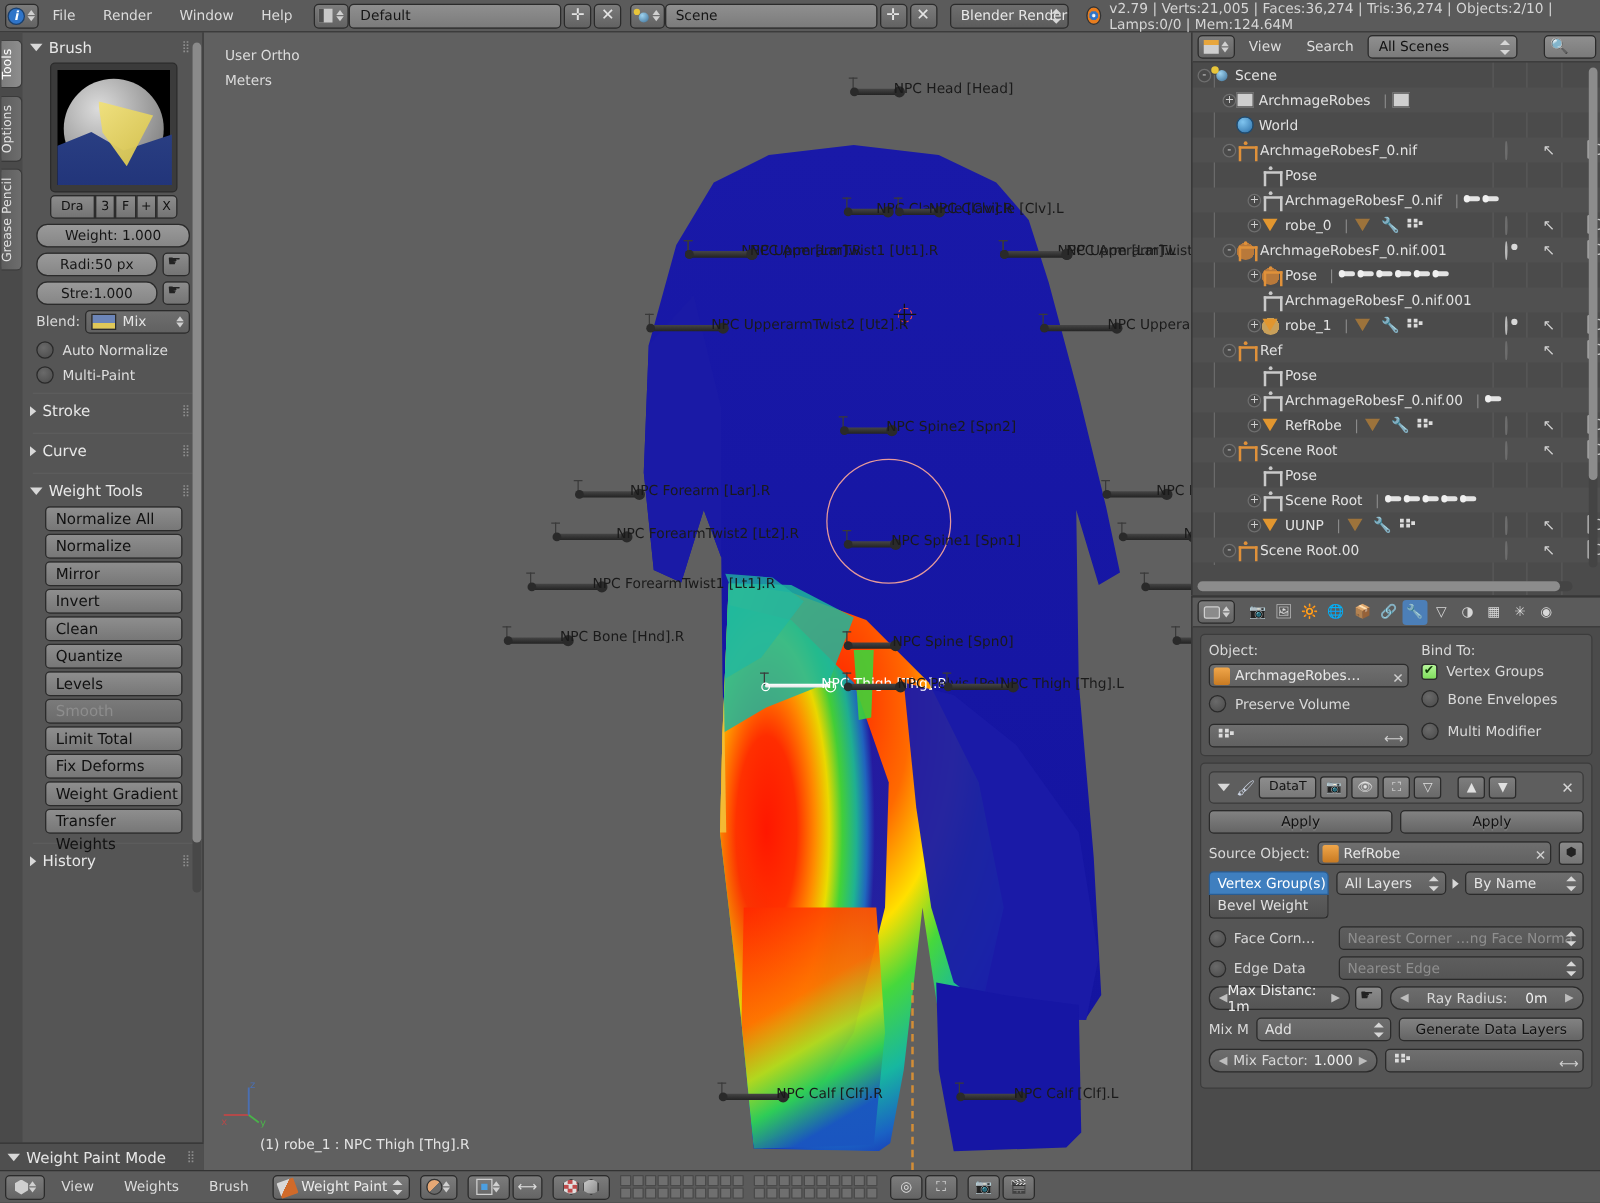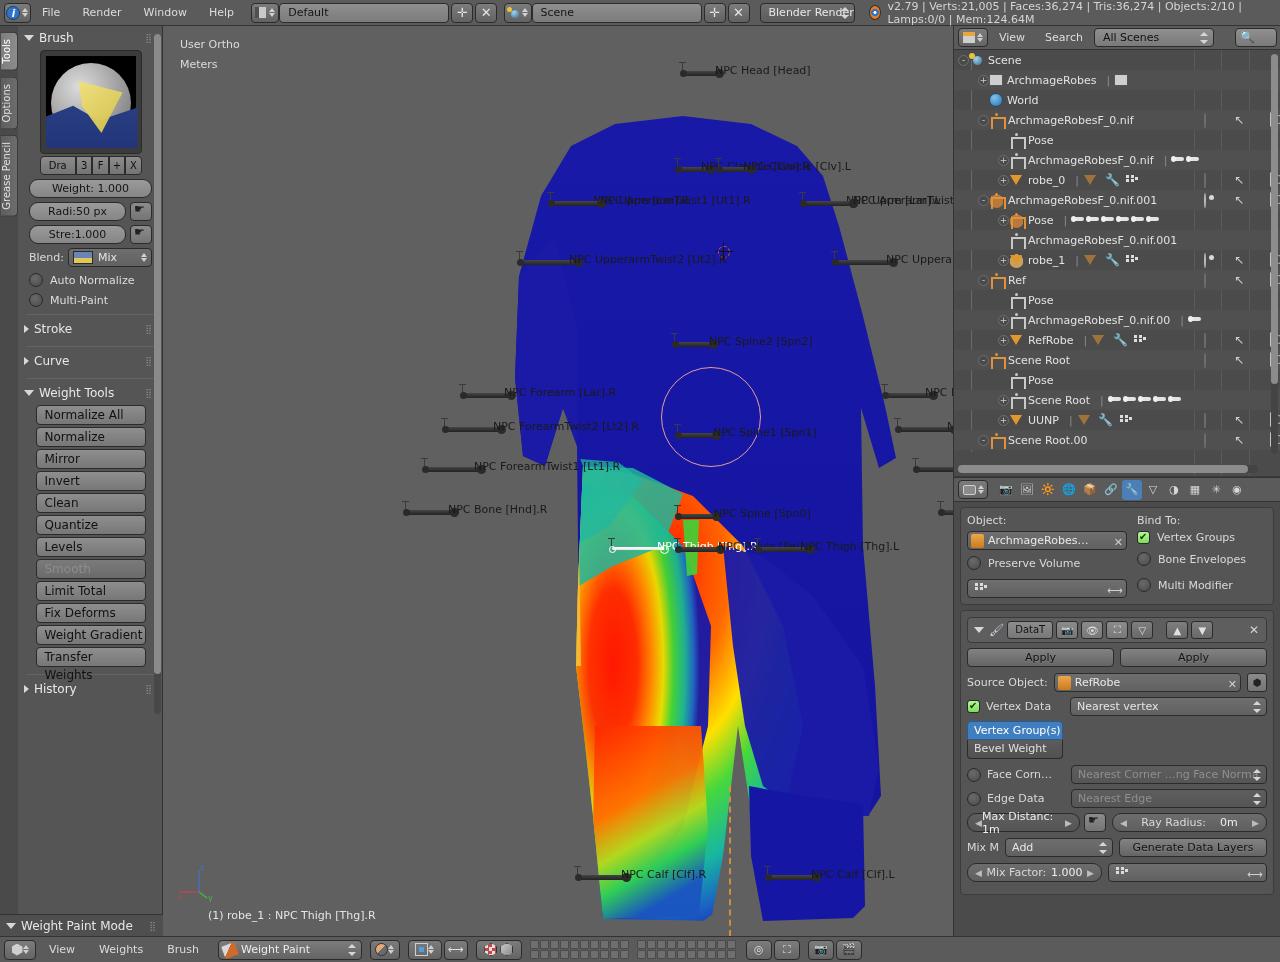--- a/index.html
+++ b/index.html
@@ -307,21 +307,21 @@
   .numfield .ar{color:#bdbdbd;font-size:9px;}
 
   
   .vpheader{
     position:absolute;left:0;bottom:0;width:1280px;height:26px;background:#5b5b5b;
     border-top:1px solid #333;display:flex;align-items:center;gap:2px;padding-left:4px;
   }
   .hicon{height:20px;background:linear-gradient(to bottom,#7c7c7c,#646464);
     border:1px solid #2b2b2b;border-radius:4px;display:flex;align-items:center;justify-content:center;
     color:#e0e0e0;font-size:11px;padding:0 4px;}
-  .modesel{width:144px;height:20px;background:linear-gradient(to bottom,#7c7c7c,#646464);
+  .modesel{width:110px;height:20px;background:linear-gradient(to bottom,#7c7c7c,#646464);
     border:1px solid #2b2b2b;border-radius:4px;color:#ececec;font-size:11px;line-height:18px;
     padding-left:22px;position:relative;margin-left:6px;}
   .brushglyph{position:absolute;left:4px;top:3px;width:14px;height:13px;
     background:linear-gradient(135deg,#d8d8d8 40%,#d06a2a 41%);transform:rotate(-20deg);border-radius:1px;}
   .layergrid{display:flex;gap:1px;margin-left:6px;}
   .layergrid .g{display:grid;grid-template-columns:repeat(5,9px);grid-template-rows:repeat(2,9px);gap:1px;}
   .layergrid .g i{background:#6f6f6f;border:1px solid #4a4a4a;border-radius:1px;display:block;}
 </style>
 </head>
 <body>
@@ -1071,30 +1071,30 @@
         <span class="lbl">Source Object:</span>
         <div class="objfield">
           <span class="cubeic"></span>
           <span>RefRobe</span>
           <span class="xbtn">✕</span>
         </div>
         <span style="width:20px;height:19px;border:1px solid #2b2b2b;border-radius:3px;
           background:linear-gradient(to bottom,#8a8a8a,#757575);font-size:10px;text-align:center;line-height:17px;color:#222">⬢</span>
       </div>
 
-      <div class="pfield">
-        <span class="checkbox on"></span>
-        <span class="lbl" style="width:78px">Vertex Data</span>
-        <div class="field spin" style="flex:1">Nearest vertex</div>
-      </div>
 
       <div class="vgcol">
         <div class="vgstack">
           <div class="sel-blue">Vertex Group(s)</div>
           <div>Bevel Weight</div>
+        </div>
+        <div style="flex:1;display:flex;align-items:flex-start;gap:5px;margin-left:6px">
+          <div class="field spin" style="width:88px">All Layers</div>
+          <span class="tri" style="margin-top:6px"></span>
+          <div class="field spin" style="flex:1">By Name</div>
         </div>
       </div>
 
       <div class="pfield">
         <span class="round"></span>
         <span class="lbl" style="width:78px">Face Corn…</span>
         <div class="field spin disabled-field" style="flex:1">Nearest Corner …ng Face Norma</div>
       </div>
       <div class="pfield">
         <span class="round"></span>

